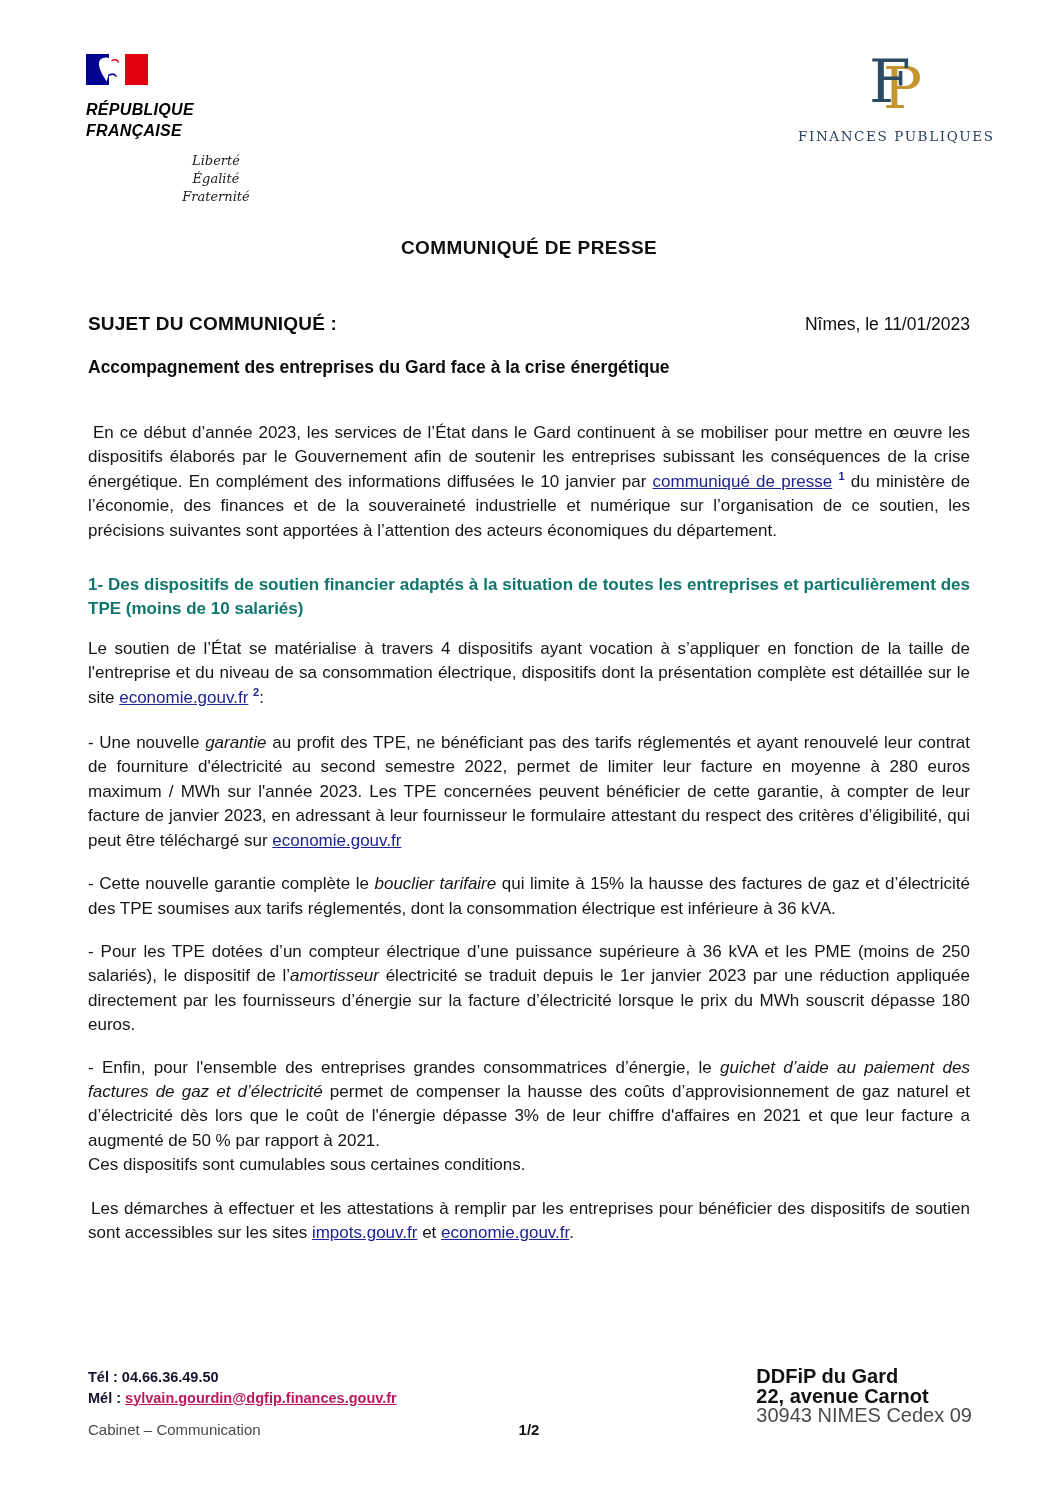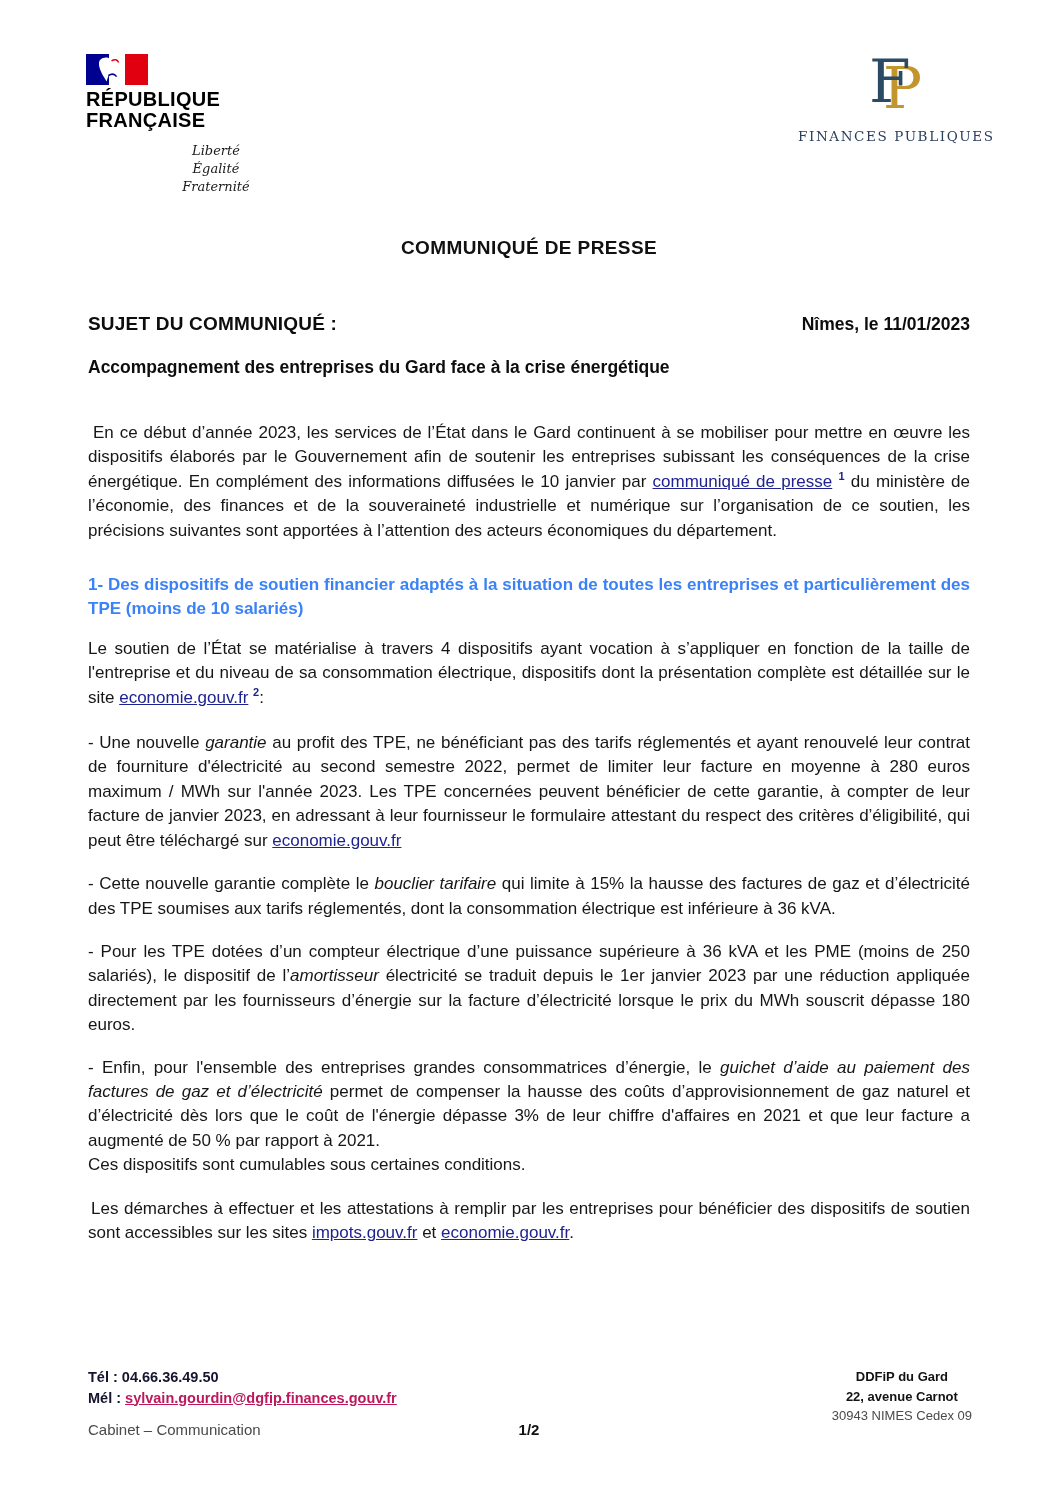--- a/index.html
+++ b/index.html
@@ -3,62 +3,62 @@
 <meta charset="utf-8">
 <style>
   html,body{margin:0;padding:0;background:#fff;}
   body{width:1058px;height:1497px;position:relative;overflow:hidden;
        font-family:"Liberation Sans",sans-serif;color:#161616;}
   .page{position:absolute;inset:0;background:#ffffff;}
 
   
   .hdr-left{position:absolute;left:86px;top:54px;width:260px;}
   .flag{display:block;}
-  .rf-name{margin-top:4px;font-weight:700;font-size:20px;line-height:21px;
-           letter-spacing:.3px;color:#000;}
+  .rf-name{margin-top:14px;font-weight:700;font-size:16px;line-height:21px;
+           letter-spacing:.3px;color:#000;font-style:italic;}
   .devise{margin-top:11px;font-family:"DejaVu Serif",serif;font-style:italic;
           font-size:13px;line-height:18px;color:#1a1a1a;text-align:center;}
 
   
   .hdr-right{position:absolute;left:798px;top:44px;width:190px;text-align:center;}
   .fp-word{margin-top:2px;font-family:"DejaVu Serif",serif;font-size:13.5px;
            letter-spacing:1.6px;color:#2b3e5c;white-space:nowrap;}
 
   
   .doc-title{position:absolute;left:0;right:0;top:237px;text-align:center;
              font-size:19px;font-weight:600;letter-spacing:.4px;color:#111;}
   .subject-row{position:absolute;left:88px;right:88px;top:313px;
                display:flex;justify-content:space-between;align-items:baseline;}
   .subject-label{font-size:19px;font-weight:800;letter-spacing:.2px;color:#0d0d0d;}
-  .dateline{font-size:17.5px;font-weight:700;color:#0d0d0d;}
+  .dateline{font-size:17.5px;font-weight:400;color:#0d0d0d;}
   .headline{position:absolute;left:88px;top:355px;width:610px;
             font-size:17.5px;font-weight:700;line-height:24px;color:#0d0d0d;}
 
   
   .body-copy{position:absolute;left:88px;top:421px;width:882px;
              font-size:17px;line-height:24.4px;text-align:justify;color:#161616;}
   .para{margin:0 0 19px;}
   .p-intro{text-indent:5px;margin-bottom:30px;}
-  .section-heading{font-weight:700;text-align:justify;margin:18px 0 15px;color:#3b82f6;}
+  .section-heading{font-weight:700;text-align:justify;margin:18px 0 15px;color:#0f766e;}
   .p-soutien{margin-bottom:21px;}
   .p-garantie{margin-bottom:19px;}
   .p-bouclier{margin-bottom:19px;}
   .p-amortisseur{margin-bottom:18px;}
   .p-guichet{}
   .p-demarches{margin-bottom:0;text-indent:3px;}
   .body-copy a, .lnk{color:#1f2391;text-decoration:underline;}
   .body-copy em{font-style:italic;}
   .body-copy sup{font-size:11px;font-weight:700;color:#1f2391;line-height:0;}
 
   
   .footer-left{position:absolute;left:88px;top:1367px;font-size:14.5px;
                font-weight:700;line-height:20.5px;color:#14142e;}
   .footer-left a{color:#be185d;font-weight:700;text-decoration:underline;}
-  .footer-right{position:absolute;right:86px;top:1367px;text-align:center;
-                font-size:13px;line-height:19.5px;}
+  .footer-right{position:absolute;right:86px;top:1367px;text-align:left;
+                font-size:20px;line-height:19.5px;}
   .footer-right .b{font-weight:700;color:#121212;}
   .footer-right .muted{color:#4a4a4a;font-weight:400;}
   .footer-service{position:absolute;left:88px;top:1421px;font-size:15px;color:#4a4a4a;}
   .footer-page{position:absolute;left:0;right:0;top:1421px;text-align:center;
                font-size:15px;font-weight:700;color:#111;}
 </style>
 </head>
 <body>
 
 <div class="page">

